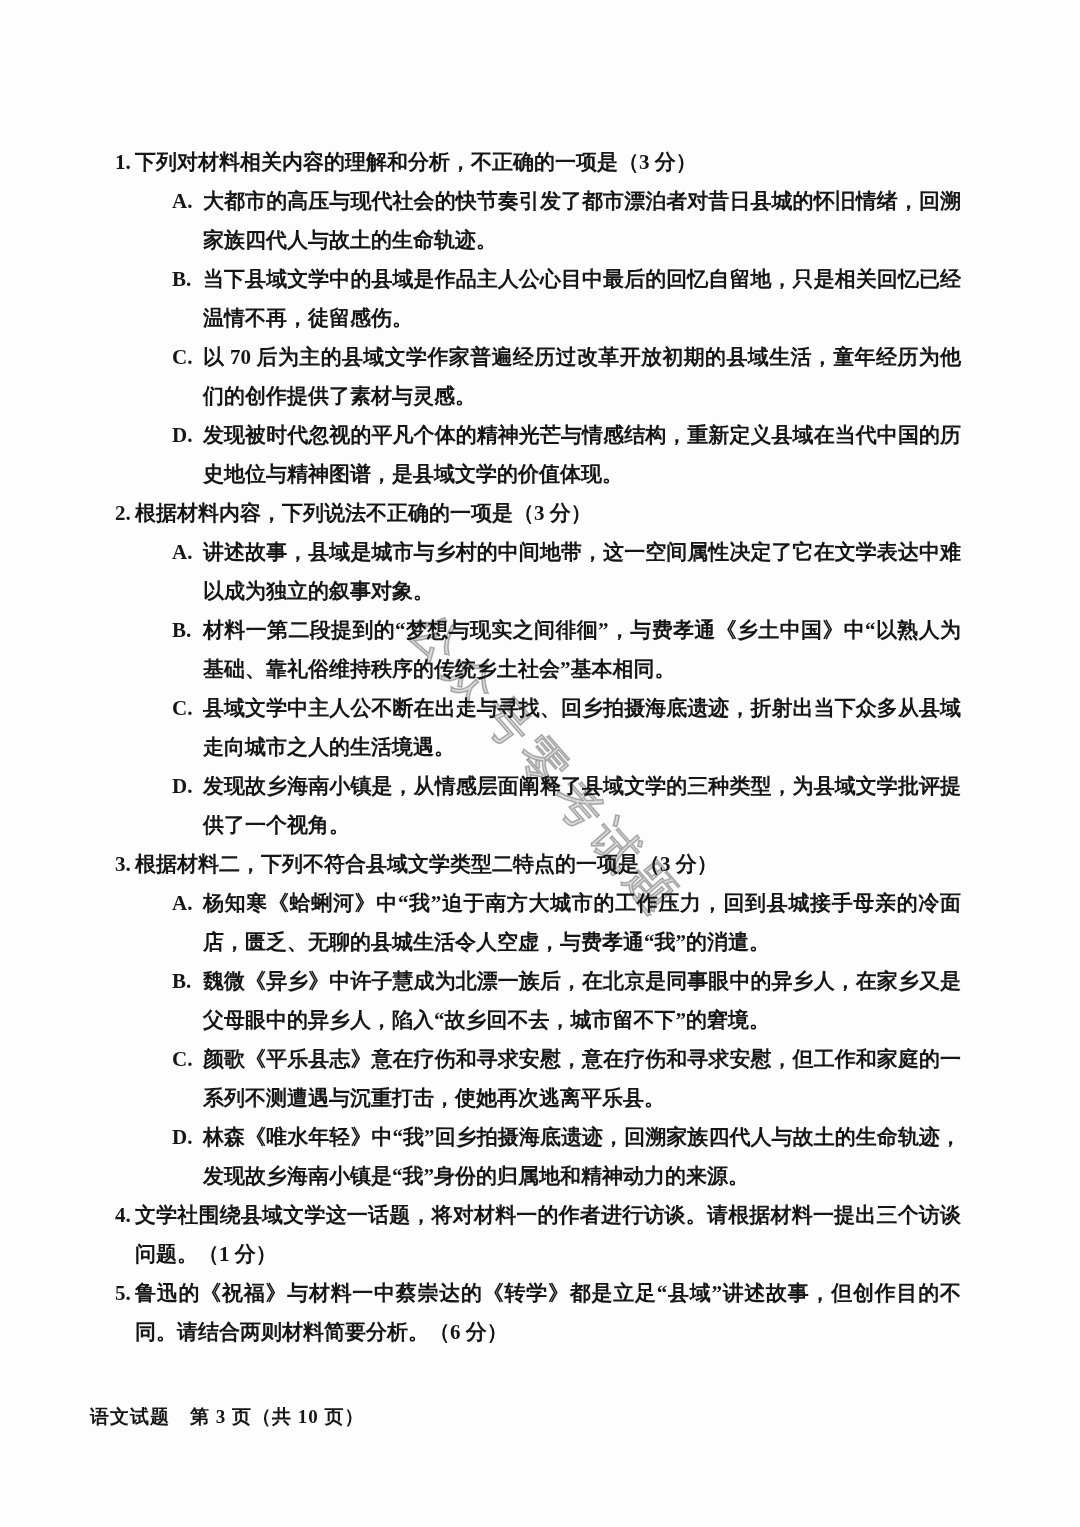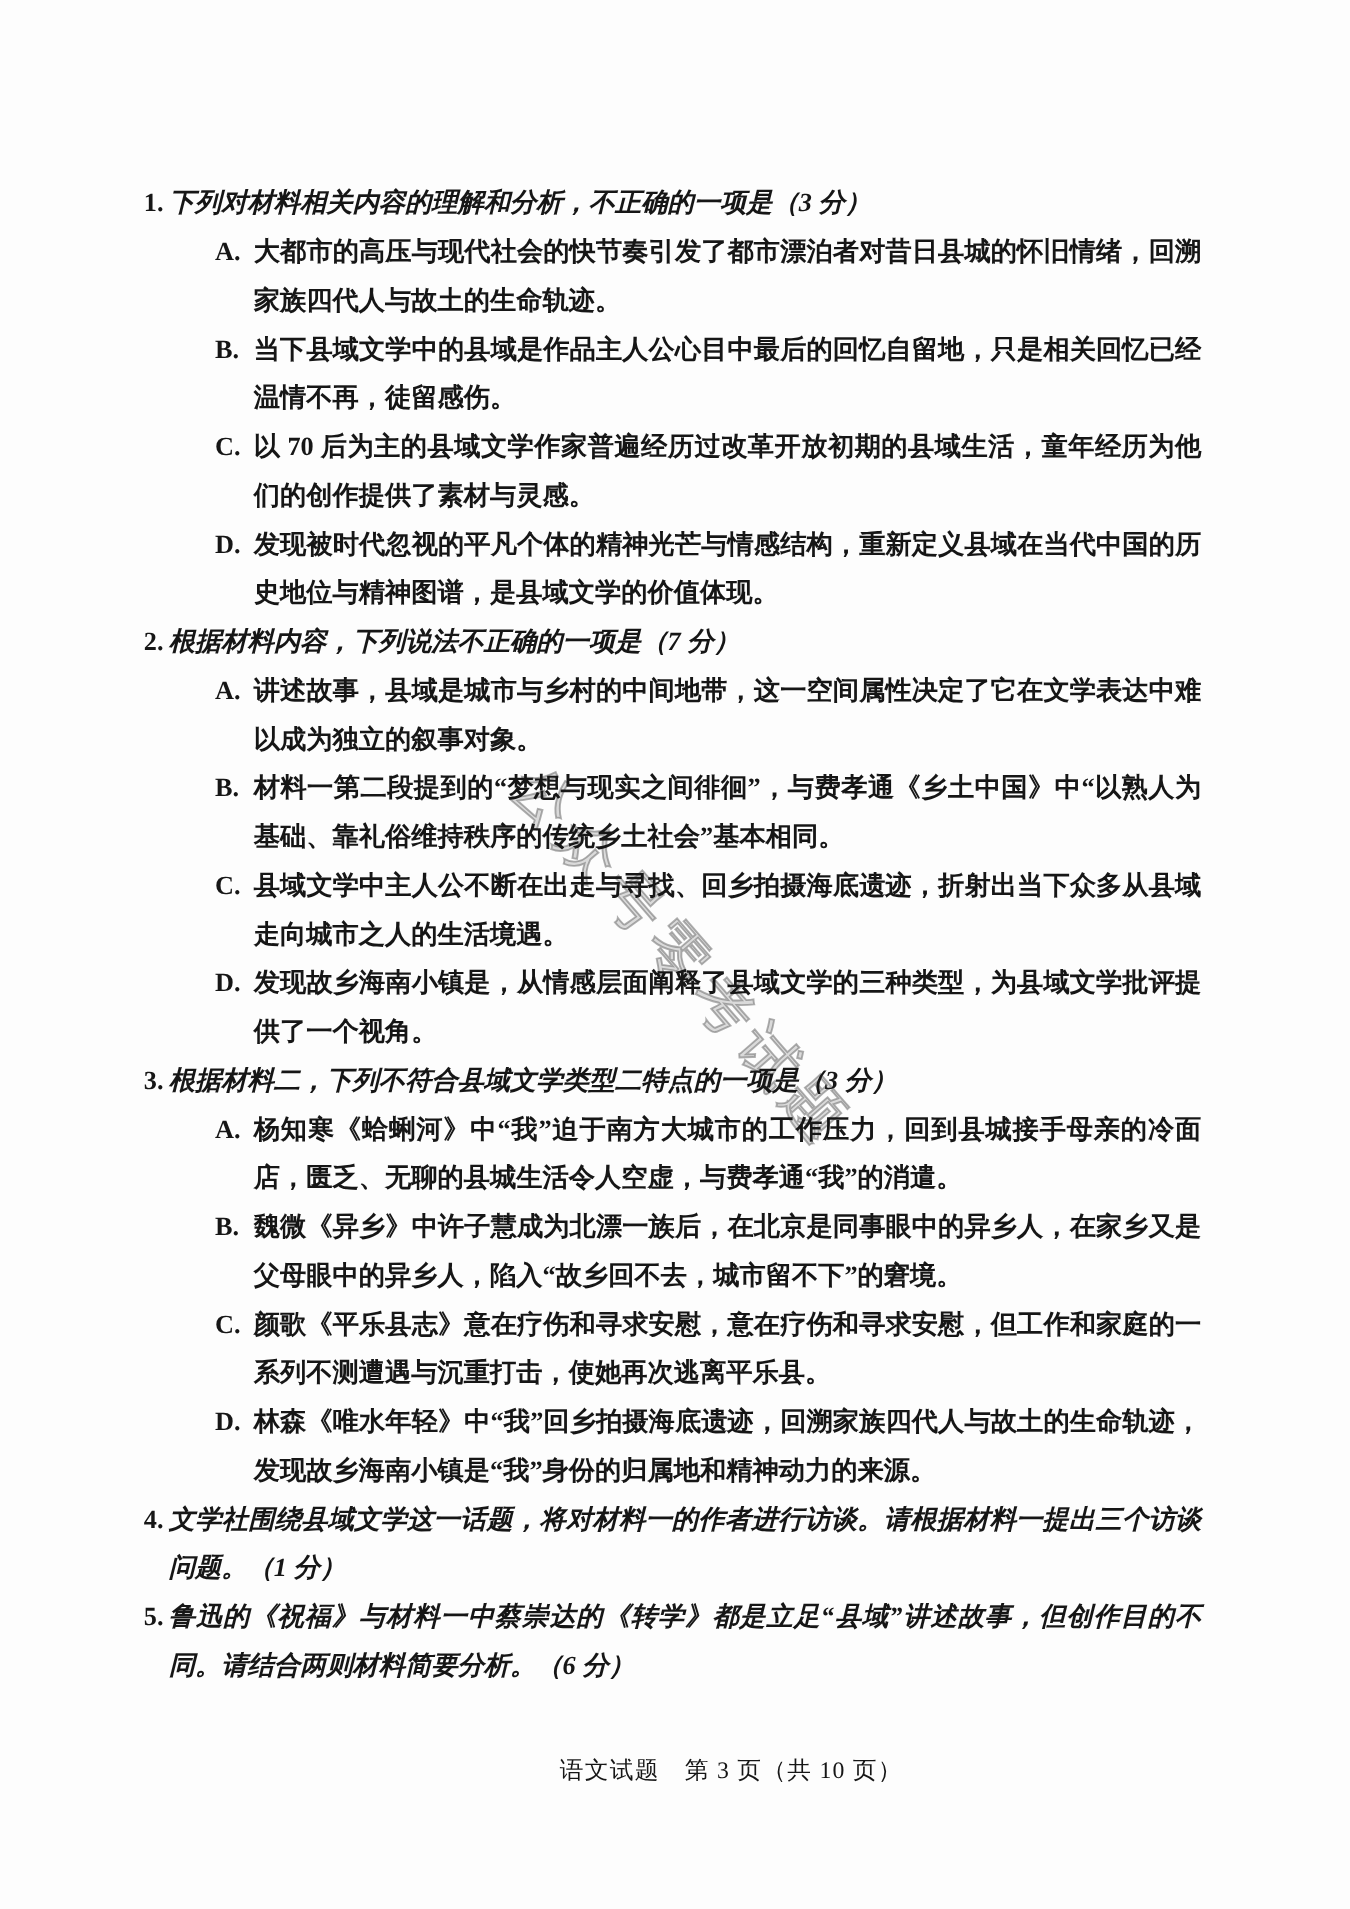--- a/index.html
+++ b/index.html
@@ -20,45 +20,45 @@
     left:115px; top:143px;
     width:846px;
     font-size:21px;
     line-height:39px;
     font-weight:600;
     text-align:justify;
     text-justify:inter-ideograph;
   }
   .q-row { display:flex; align-items:flex-start; }
   .q-num { flex:0 0 20px; white-space:nowrap; }
-  .q-stem { flex:1;font-style:italic; }
+  .q-stem { flex:1; }
   .opt-row { display:flex; align-items:flex-start; margin-left:57px; }
   .opt-label { flex:0 0 31px; white-space:nowrap; }
   .opt-text { flex:1; }
   .watermark {
     position:absolute;
     left:545px; top:765px;
     transform:translate(-50%,-50%) rotate(49deg);
     transform-origin:center center;
     white-space:nowrap;
     font-size:48px;
     letter-spacing:7px;
     font-weight:400;
     color:rgba(140,140,140,0.30);
     -webkit-text-stroke:1.5px rgba(110,110,110,0.55);
     pointer-events:none;
   }
   .footer {
     position:absolute;
     top:1402px; left:90px;
     width:990px;
-    text-align:center;
+    text-align:left;
     font-size:19px;
     line-height:30px;
-    font-weight:400;
+    font-weight:700;
     letter-spacing:1px;
   }
 </style>
 </head>
 <body>
 
 <div class="page">
 
   <div class="watermark">公众号零考试题</div>
 
@@ -83,21 +83,21 @@
       </div>
       <div class="opt-row">
         <span class="opt-label">D.</span>
         <span class="opt-text">发现被时代忽视的平凡个体的精神光芒与情感结构，重新定义县域在当代中国的历史地位与精神图谱，是县域文学的价值体现。</span>
       </div>
     </div>
 
     <div>
       <div class="q-row">
         <span class="q-num">2.</span>
-        <span class="q-stem">根据材料内容，下列说法不正确的一项是（7 分）</span>
+        <span class="q-stem">根据材料内容，下列说法不正确的一项是（3 分）</span>
       </div>
       <div class="opt-row">
         <span class="opt-label">A.</span>
         <span class="opt-text">讲述故事，县域是城市与乡村的中间地带，这一空间属性决定了它在文学表达中难以成为独立的叙事对象。</span>
       </div>
       <div class="opt-row">
         <span class="opt-label">B.</span>
         <span class="opt-text">材料一第二段提到的“梦想与现实之间徘徊”，与费孝通《乡土中国》中“以熟人为基础、靠礼俗维持秩序的传统乡土社会”基本相同。</span>
       </div>
       <div class="opt-row">

